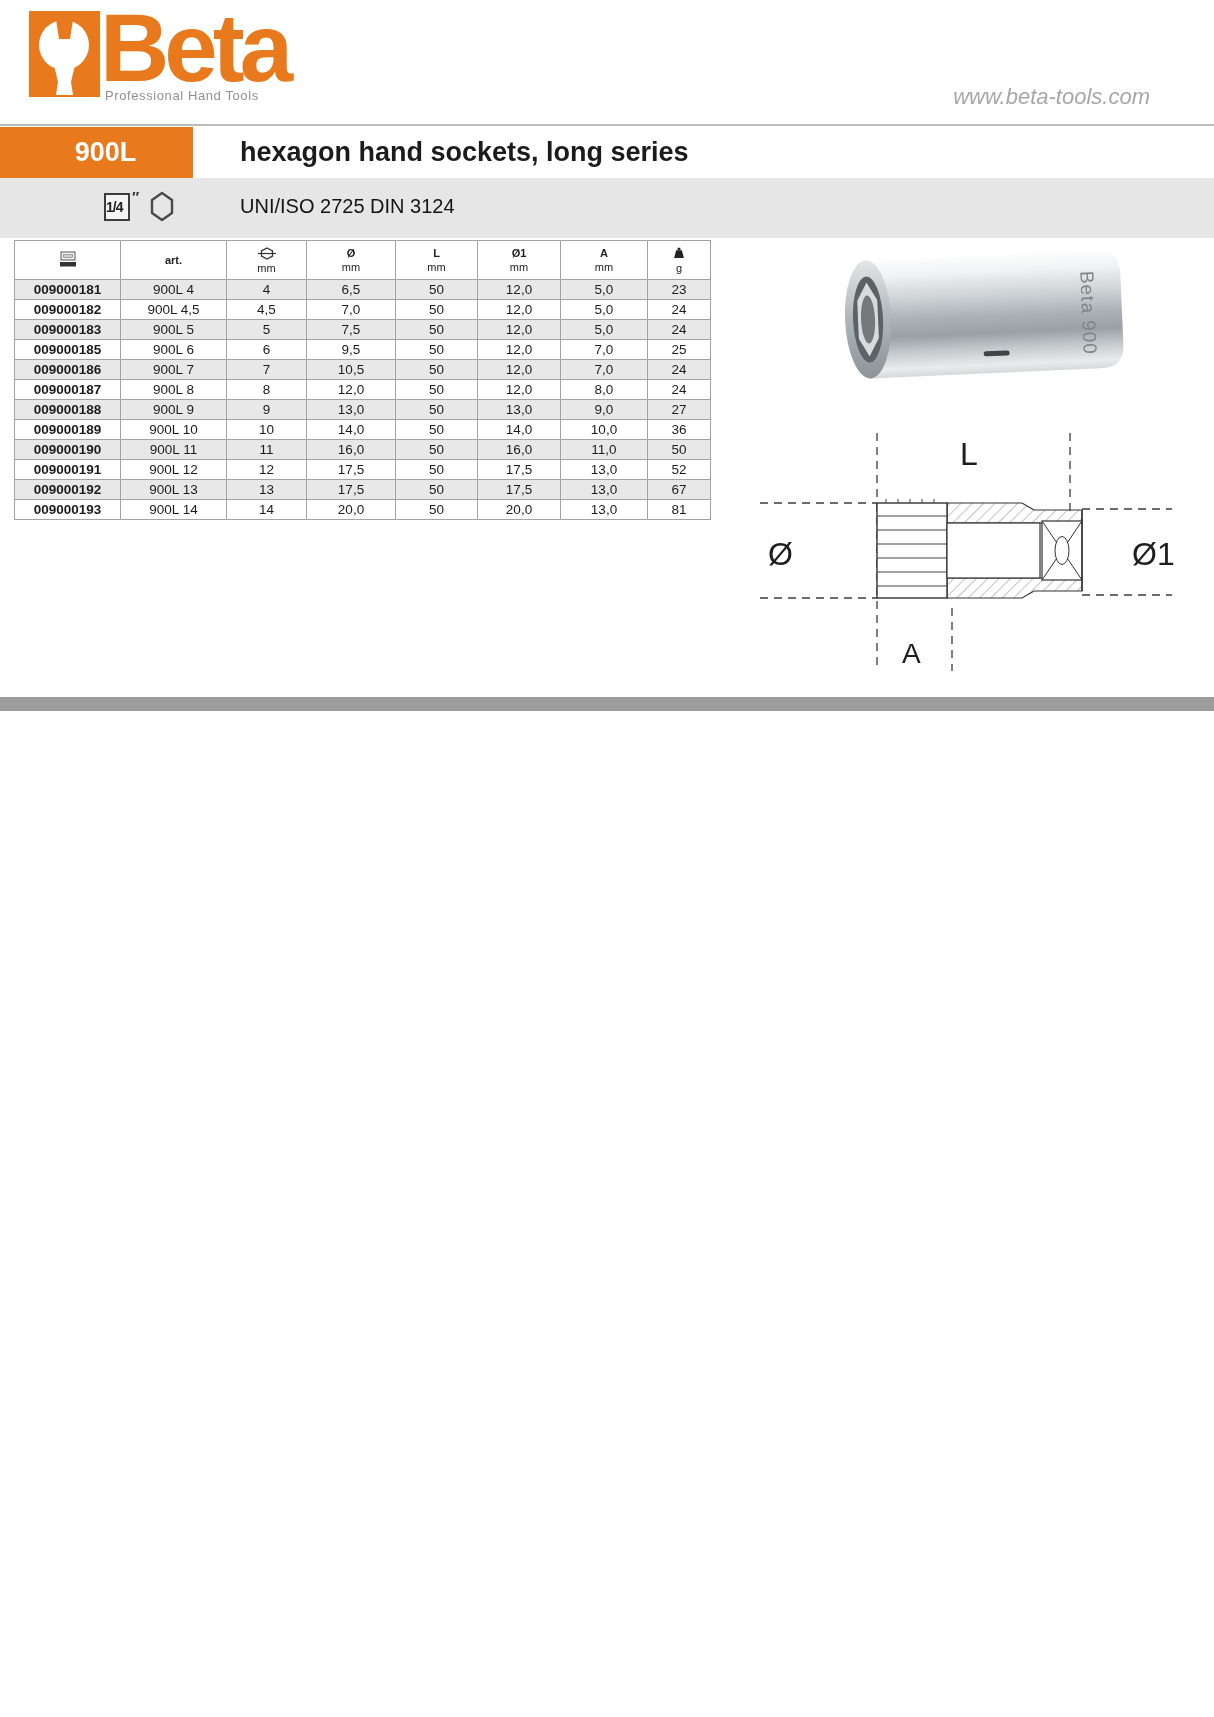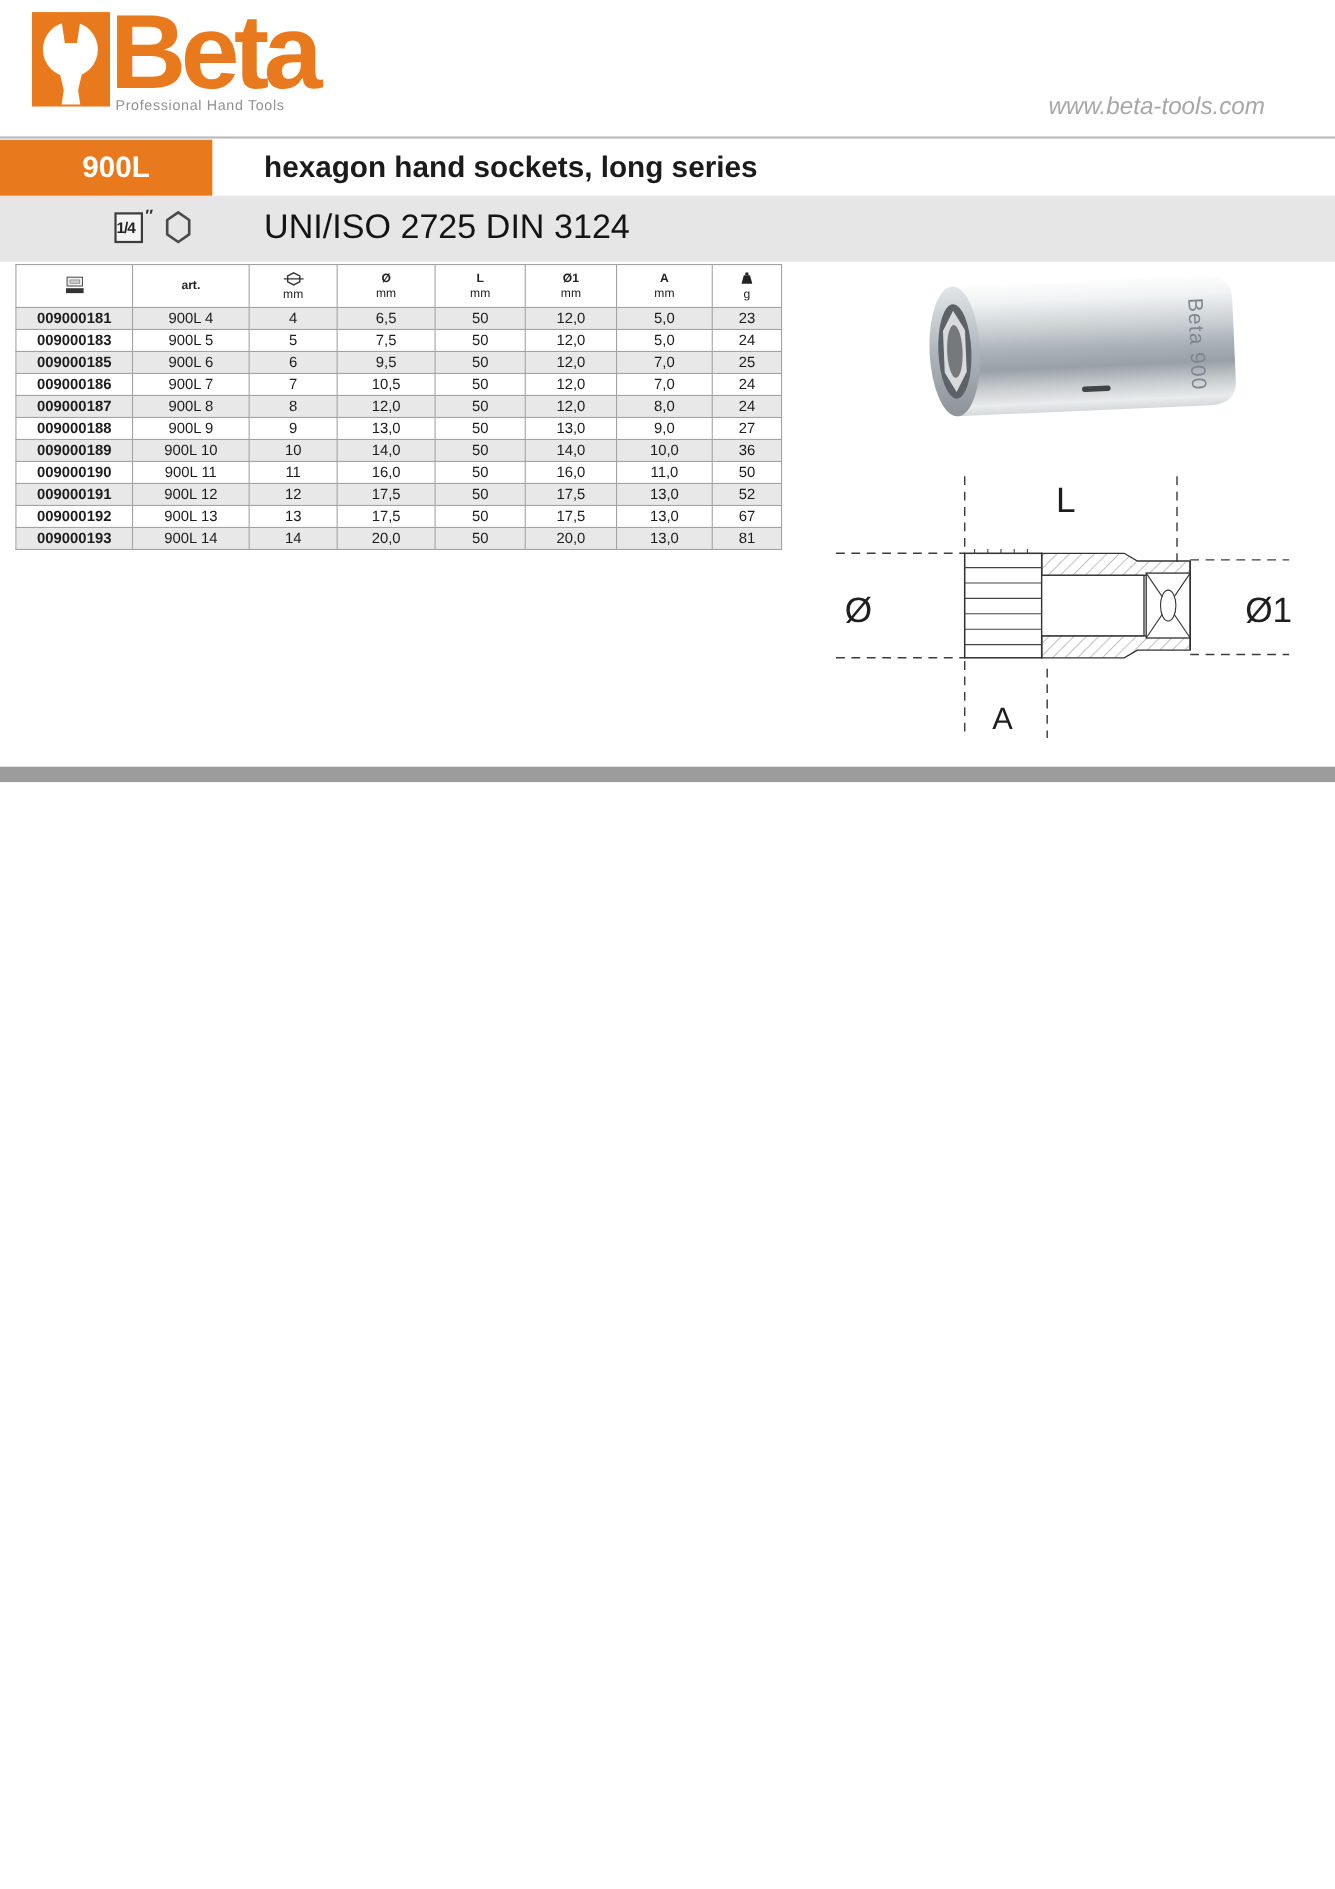--- a/index.html
+++ b/index.html
@@ -27,21 +27,21 @@
 
   
   .spec-strip{position:absolute;left:0;top:178px;width:1214px;height:60px;background:#e6e6e6;}
   .drive-icon{position:absolute;left:104px;top:15px;width:26px;height:28px;
               border:2px solid #3c3c3c;background:#f4f4f4;box-sizing:border-box;
               font-weight:bold;font-size:14px;line-height:24px;
               letter-spacing:-1px;color:#222;}
   .inch-mark{position:absolute;left:132px;top:10px;font-size:15px;color:#333;font-weight:bold;}
   .hexagon-icon{position:absolute;left:150px;top:13px;}
   .standard-text{position:absolute;left:240px;top:0;height:56px;line-height:56px;
-                 font-size:31px;color:#141414;}
+                 font-size:20px;color:#141414;}
 
   
   table.spec{position:absolute;left:14px;top:240px;border-collapse:collapse;
              table-layout:fixed;width:696px;}
   table.spec col.c1{width:106px}.spec col.c2{width:106px}.spec col.c3{width:80px}
   .spec col.c4{width:89px}.spec col.c5{width:82px}.spec col.c6{width:83px}
   .spec col.c7{width:87px}.spec col.c8{width:63px}
   table.spec th{height:36px;background:#ffffff;border:1px solid #a3a3a3;
                 font-size:11px;color:#222;font-weight:bold;text-align:center;
                 vertical-align:middle;padding:1px 0;}
@@ -153,20 +153,30 @@
     <tbody>
         <tr>
           <td>009000181</td>
           <td>900L 4</td>
           <td>4</td>
           <td>6,5</td>
           <td>50</td>
           <td>12,0</td>
           <td>5,0</td>
           <td>23</td>
+        </tr>
+        <tr>
+          <td>009000182</td>
+          <td>900L 4,5</td>
+          <td>4,5</td>
+          <td>7,0</td>
+          <td>50</td>
+          <td>12,0</td>
+          <td>5,0</td>
+          <td>24</td>
         </tr>
         <tr>
           <td>009000183</td>
           <td>900L 5</td>
           <td>5</td>
           <td>7,5</td>
           <td>50</td>
           <td>12,0</td>
           <td>5,0</td>
           <td>24</td>

